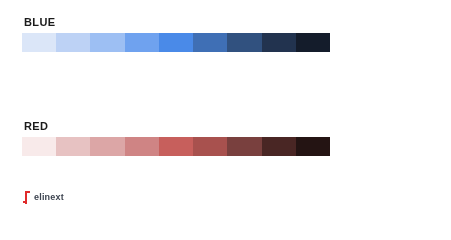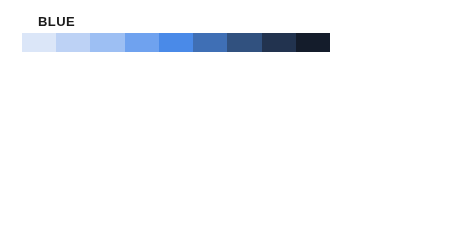--- a/index.html
+++ b/index.html
@@ -25,26 +25,26 @@
   .palette-group {
     position: absolute;
     left: 22px;
     width: 308px;
   }
   .palette-group.g0 { top: 17px; }
   .palette-group.g1 { top: 69px; }
   .palette-group.g2 { top: 121px; }
 
   .group-label {
-    font-size: 13px;
+    font-size: 11px;
     font-weight: bold;
     letter-spacing: 0.4px;
     color: #1b1b1b;
     line-height: 10px;
-    margin: 0 0 6px 16px;
+    margin: 0 0 6px 2px;
     text-transform: uppercase;
     font-family: "Liberation Sans", sans-serif;
   }
   .ramp {
     display: flex;
     width: 308px;
     height: 19px;
     line-height: 0;
     font-size: 0;
   }
@@ -113,15 +113,37 @@
       <div class="swatch" style="background-color: rgb(111, 162, 239);"></div>
       <div class="swatch" style="background-color: rgb(74, 138, 232);"></div>
       <div class="swatch" style="background-color: rgb(63, 111, 181);"></div>
       <div class="swatch" style="background-color: rgb(49, 81, 127);"></div>
       <div class="swatch" style="background-color: rgb(34, 51, 79);"></div>
       <div class="swatch" style="background-color: rgb(20, 28, 43);"></div>
     </div>
   </div>
 
 
+  <div class="palette-group g2">
+    <div class="group-label">RED</div>
+    <div class="ramp">
+      <div class="swatch" style="background-color: rgb(248, 234, 234);"></div>
+      <div class="swatch" style="background-color: rgb(231, 194, 194);"></div>
+      <div class="swatch" style="background-color: rgb(220, 166, 166);"></div>
+      <div class="swatch" style="background-color: rgb(207, 132, 132);"></div>
+      <div class="swatch" style="background-color: rgb(199, 95, 92);"></div>
+      <div class="swatch" style="background-color: rgb(168, 81, 78);"></div>
+      <div class="swatch" style="background-color: rgb(121, 64, 62);"></div>
+      <div class="swatch" style="background-color: rgb(73, 38, 36);"></div>
+      <div class="swatch" style="background-color: rgb(36, 20, 19);"></div>
+    </div>
+  </div>
 
+  <div class="logo">
+    <span class="logo-mark">
+      <span class="bar" style="background-color: rgb(224, 43, 43);"></span>
+      <span class="serif-top" style="background-color: rgb(224, 43, 43);"></span>
+      <span class="serif-bottom" style="background-color: rgb(224, 43, 43);"></span>
+    </span>
+    <span class="logo-word" style="color: rgb(61, 68, 80);">elinext</span>
+  </div>
 
 </div>
 
 </body></html>

